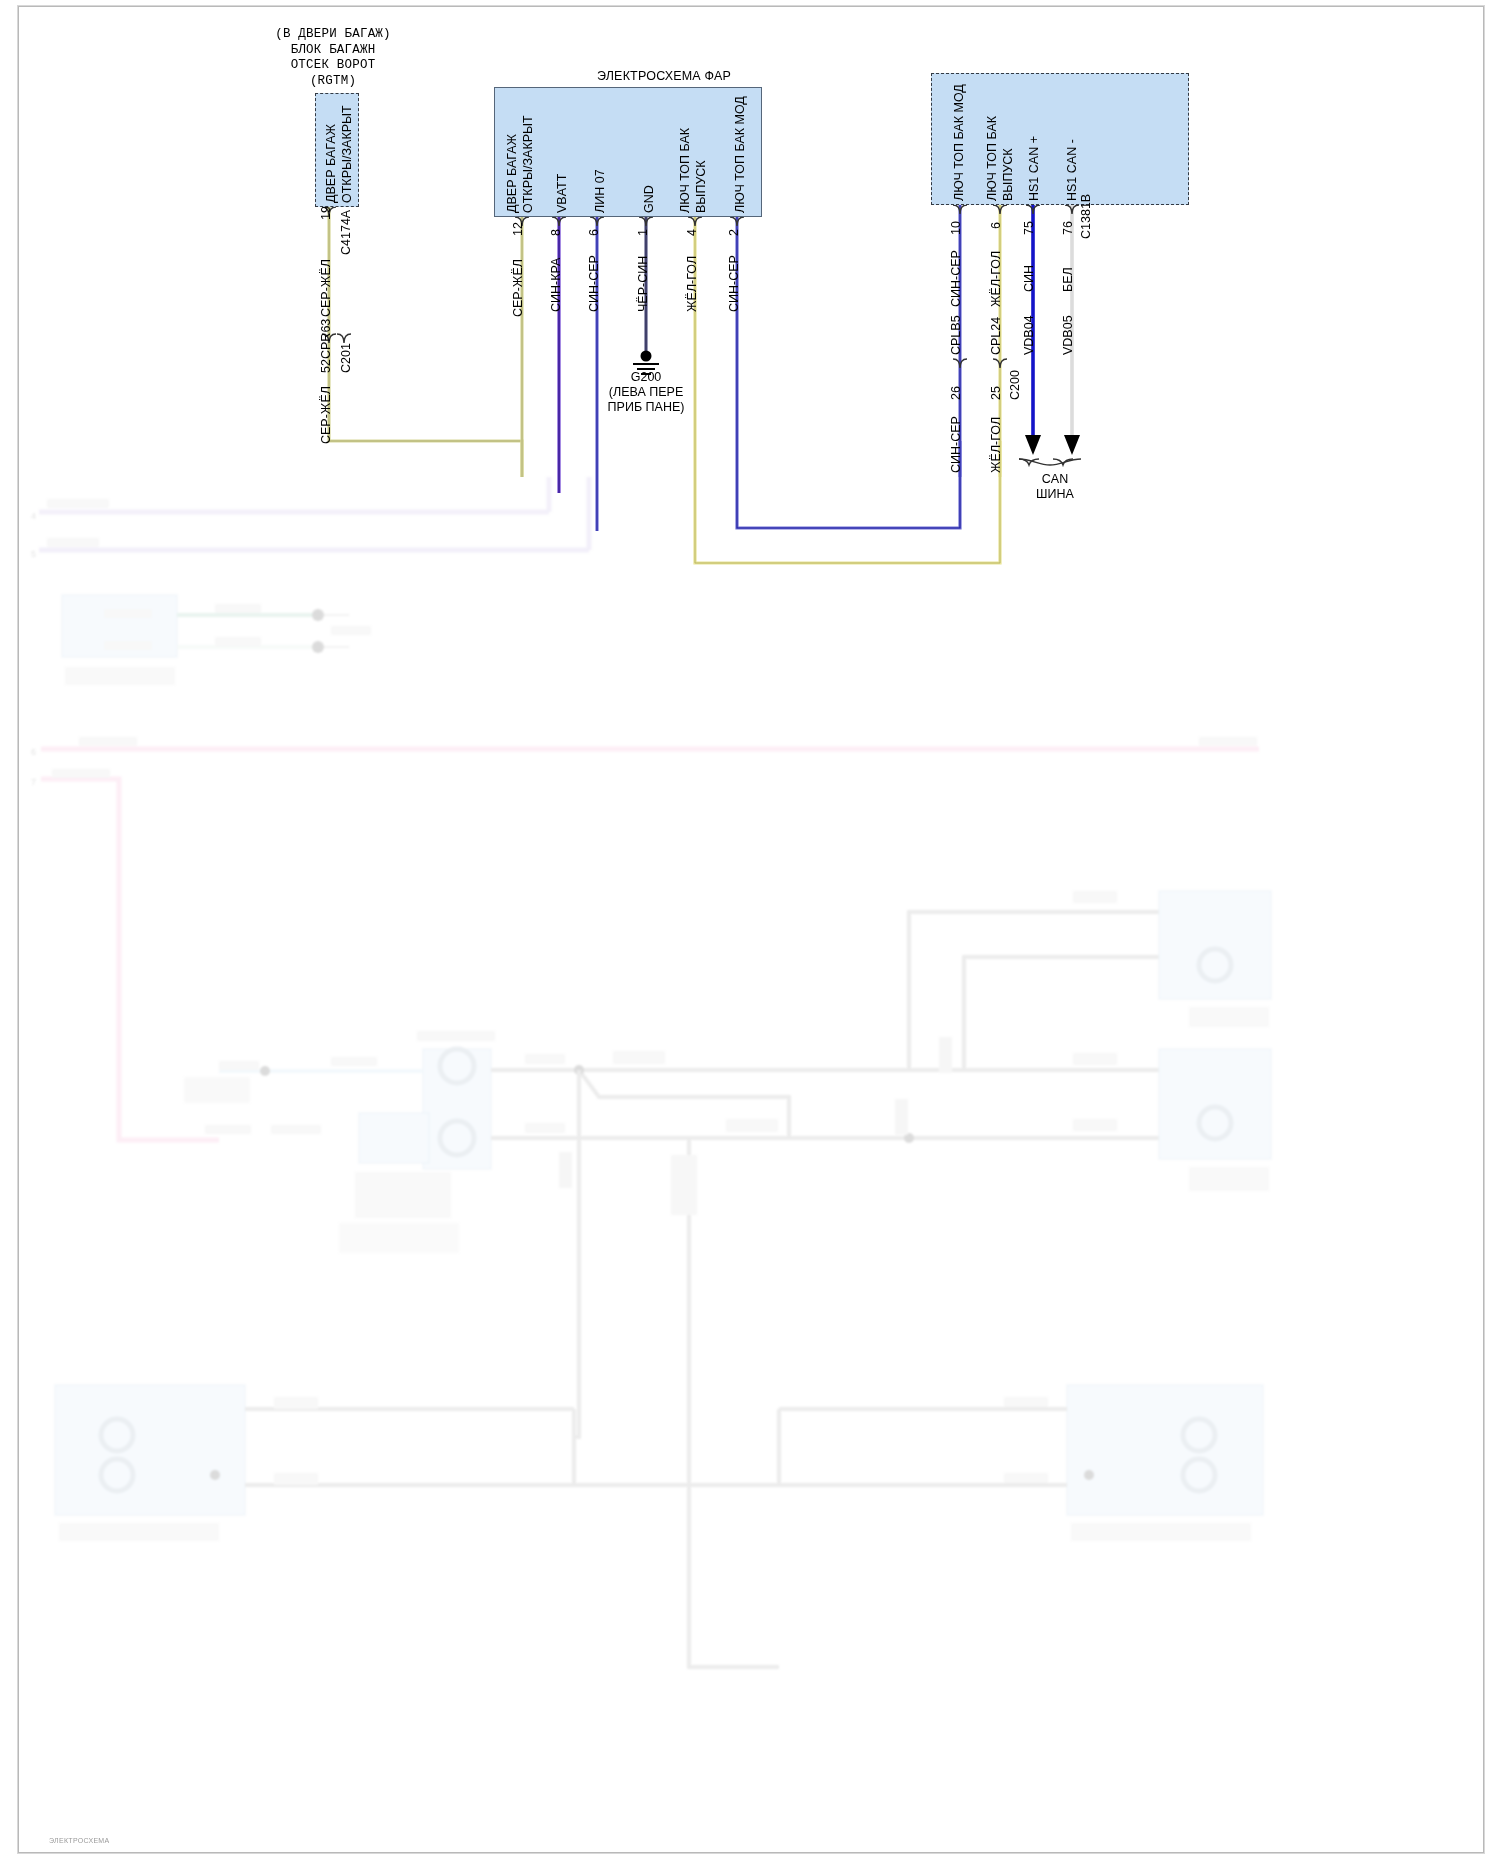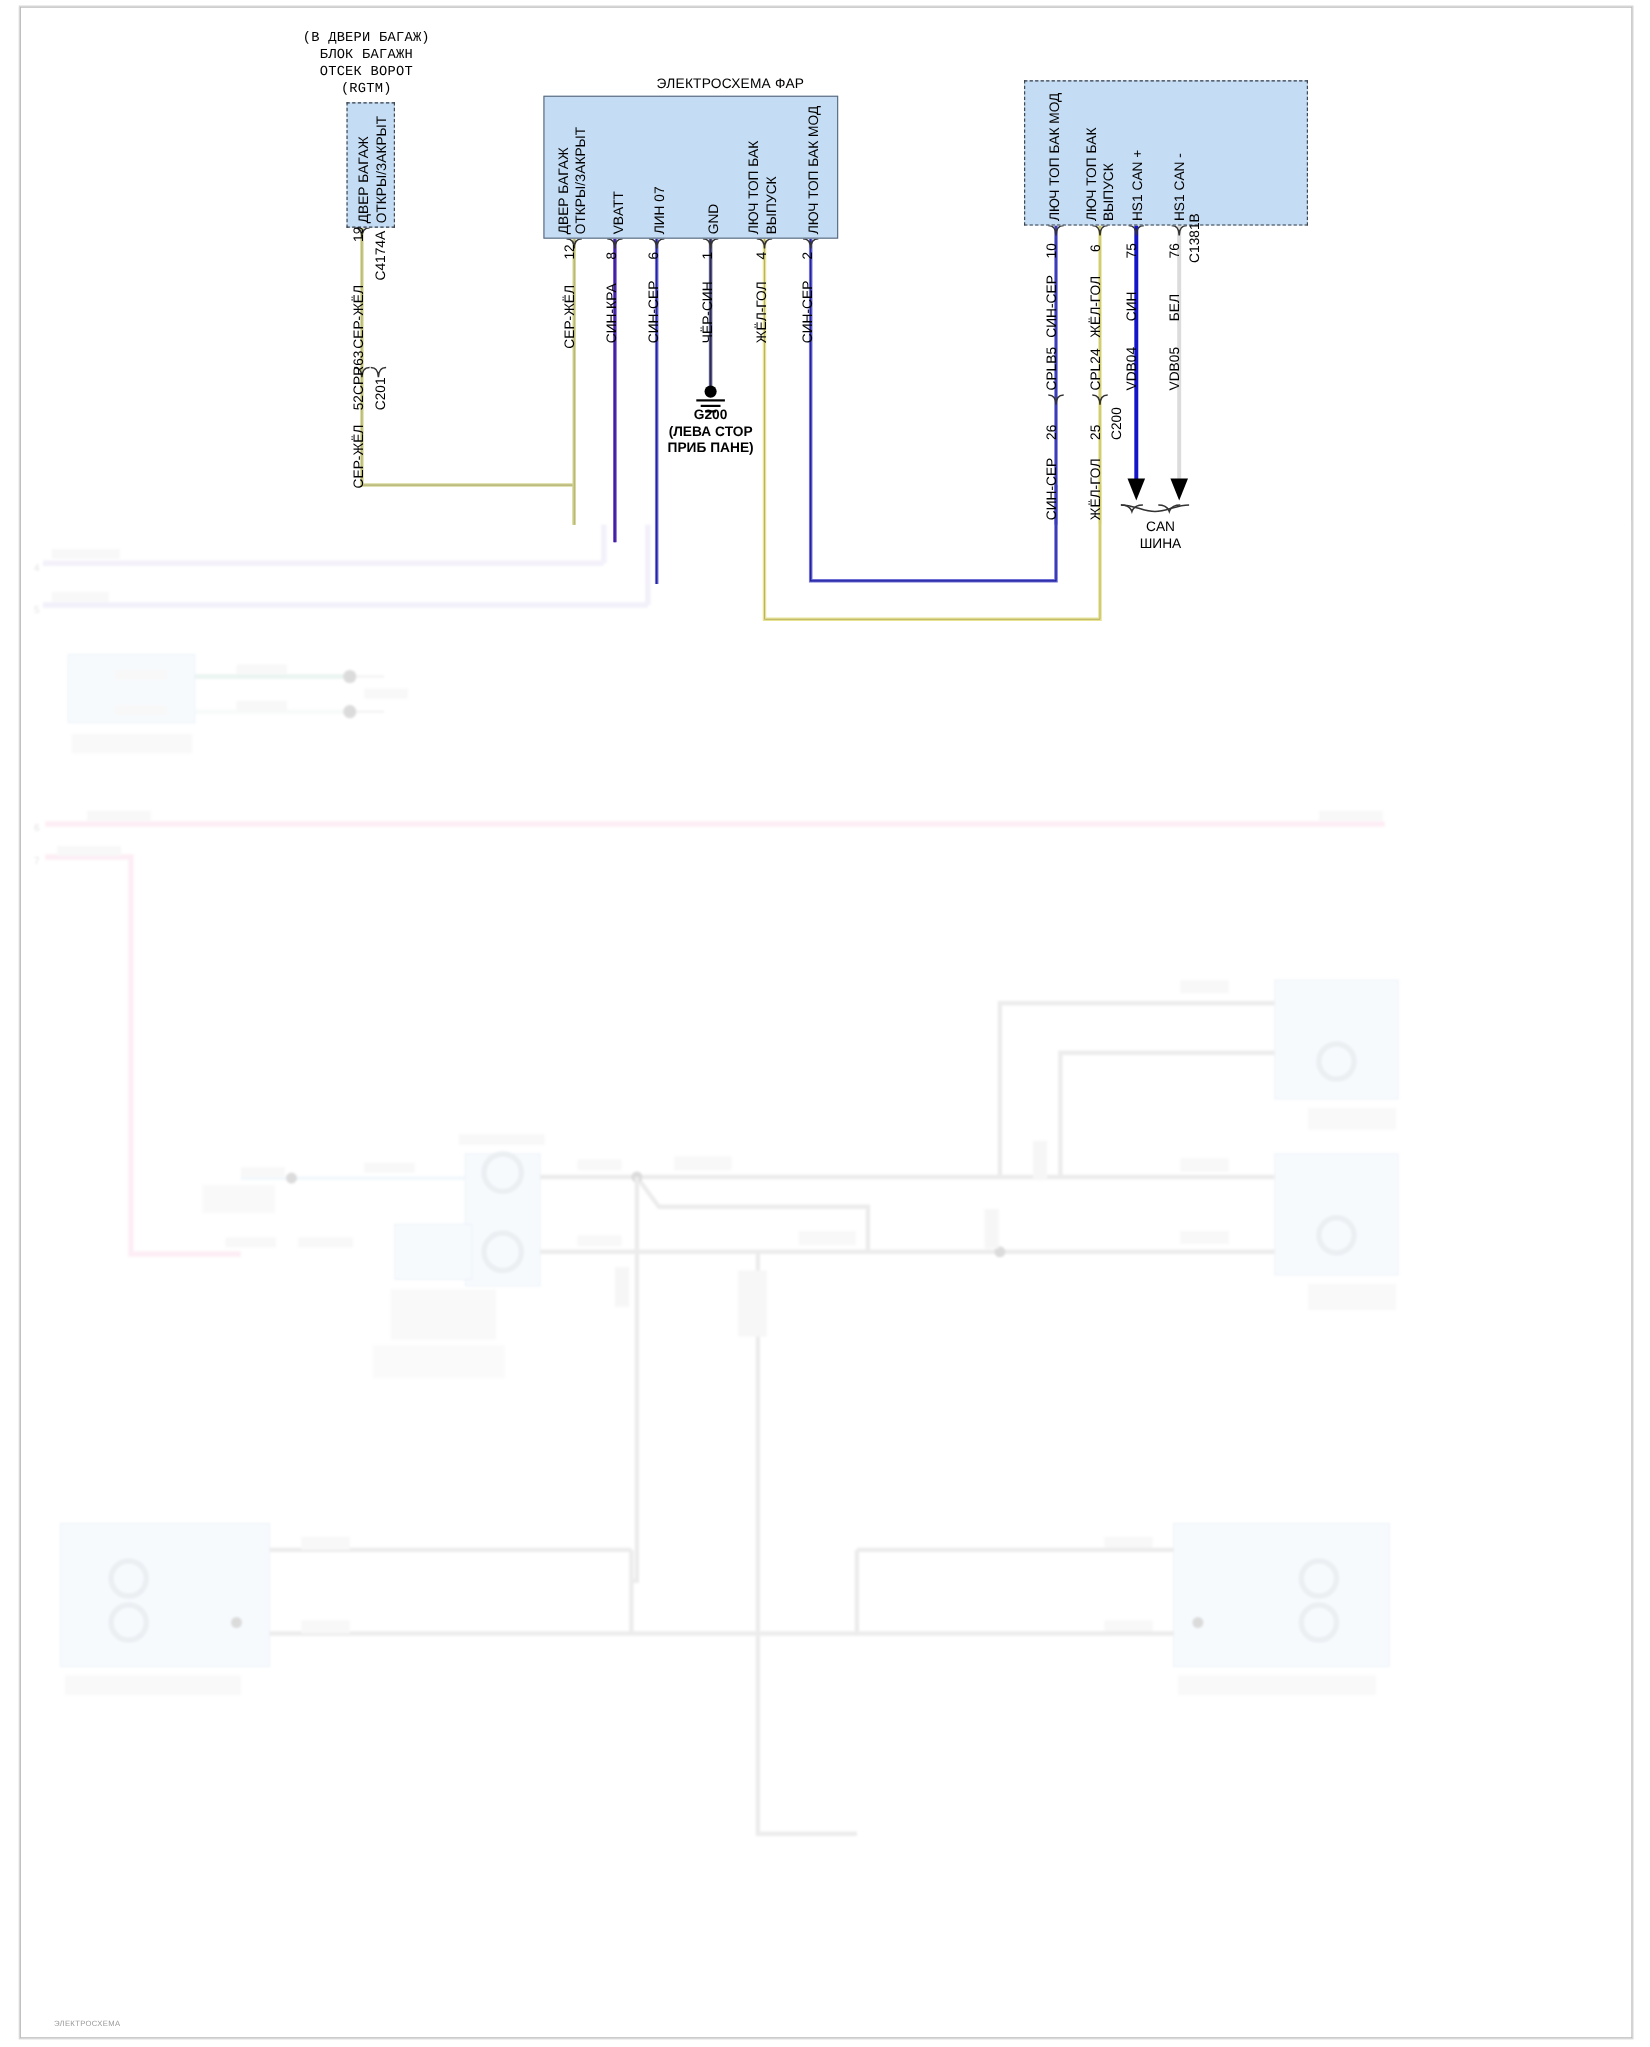--- a/index.html
+++ b/index.html
@@ -265,23 +265,23 @@
     <div class="pin" style="left:666px;top:229px;">4</div>
     <div class="pin" style="left:708px;top:229px;">2</div>
 
     <div class="lbl" style="left:492px;top:310px;">СЕР-ЖЁЛ</div>
     <div class="lbl" style="left:530px;top:305px;">СИН-КРА</div>
     <div class="lbl" style="left:568px;top:305px;">СИН-СЕР</div>
     <div class="lbl" style="left:617px;top:305px;">ЧЁР-СИН</div>
     <div class="lbl" style="left:666px;top:305px;">ЖЁЛ-ГОЛ</div>
     <div class="lbl" style="left:708px;top:305px;">СИН-СЕР</div>
 
-    <div class="ctext" style="left:547px;top:363px;width:160px;font-weight:bold;">
+    <div class="ctext" style="left:547px;top:363px;width:160px;">
       <div>G200</div>
-      <div>(ЛЕВА СТОР</div>
+      <div>(ЛЕВА ПЕРЕ</div>
       <div>ПРИБ ПАНЕ)</div>
     </div>
 
     <div class="blk dashed" style="left:912px;top:66px;width:258px;height:132px;"></div>
 
     <div class="vtxt" style="left:933px;top:194px;">ЛЮЧ ТОП БАК МОД</div>
     <div class="vtxt" style="left:966px;top:194px;">ЛЮЧ ТОП БАК</div>
     <div class="vtxt" style="left:982px;top:194px;">ВЫПУСК</div>
     <div class="vtxt" style="left:1008px;top:194px;">HS1 CAN +</div>
     <div class="vtxt" style="left:1046px;top:194px;">HS1 CAN -</div>

